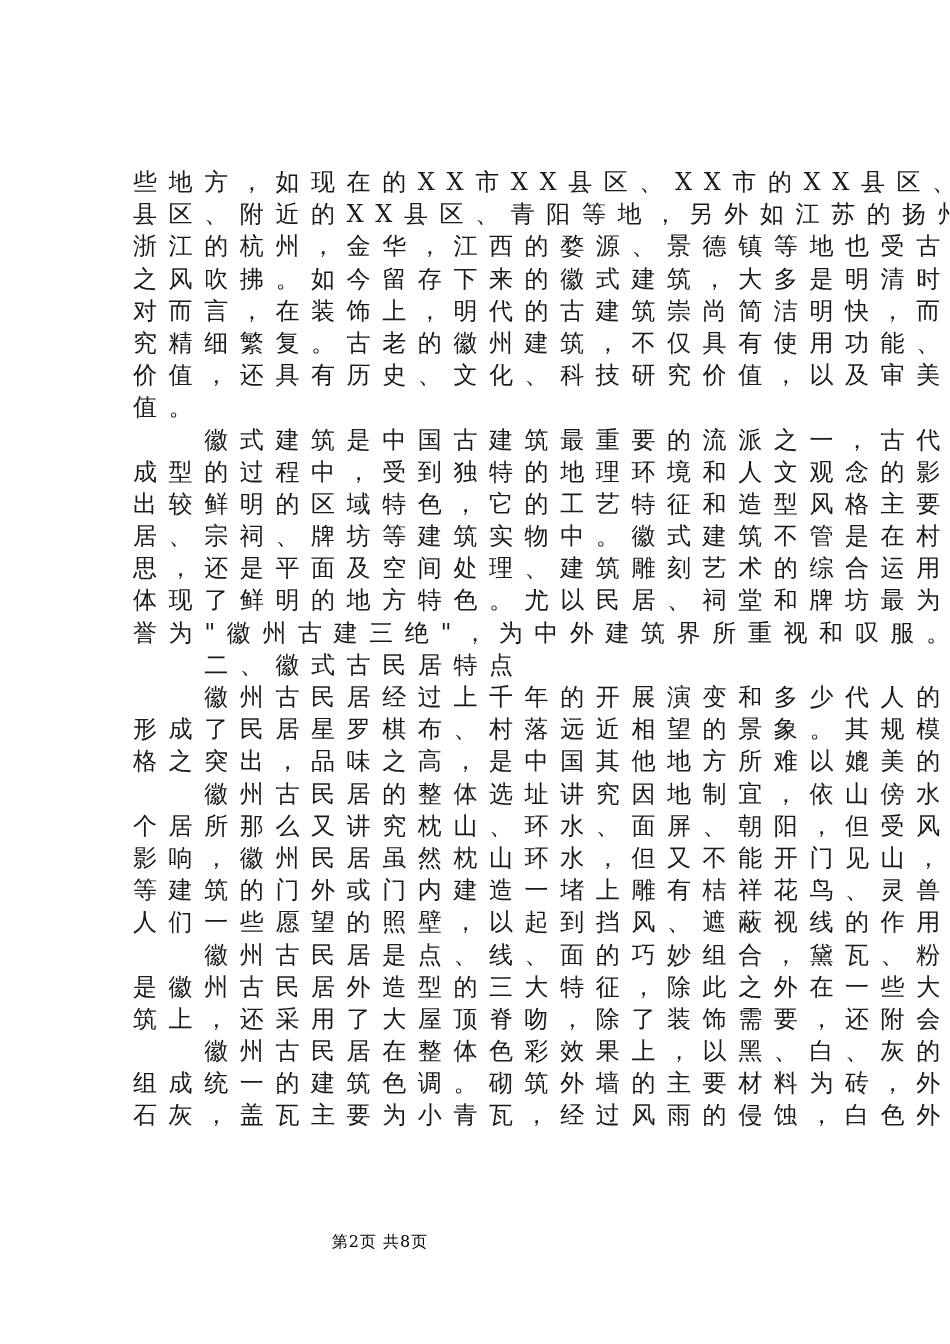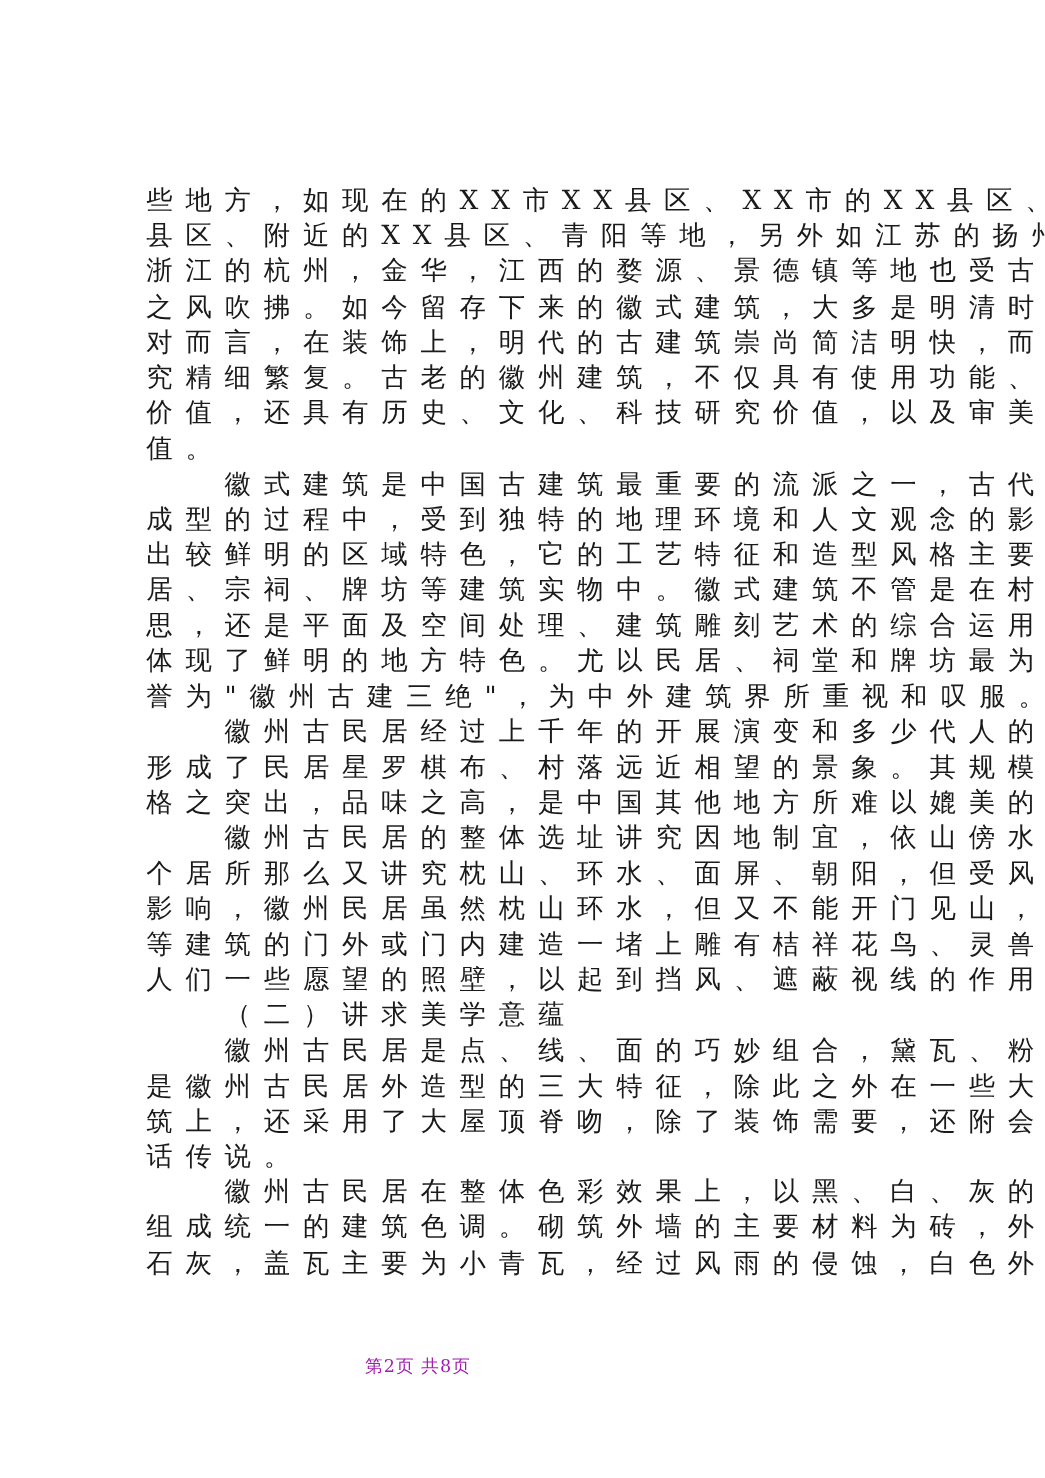--- a/index.html
+++ b/index.html
@@ -3,21 +3,21 @@
 <meta charset="utf-8">
 <style>
   html, body { margin: 0; padding: 0; background: #ffffff; }
   body { width: 950px; height: 1344px; position: relative; overflow: hidden;
          font-family: "DejaVu Serif", "Liberation Serif", serif; color: #1a1a1a; }
   .page { position: absolute; left: 0; top: 0; width: 950px; height: 1344px; background: #fff; }
   .body-text { position: absolute; left: 133px; top: 166px; width: 720px; }
   .line { height: 32.2px; line-height: 32.2px; font-size: 24px; white-space: nowrap;
           letter-spacing: 11.6px; }
   .footer { position: absolute; left: 0; width: 760px; top: 1232px; text-align: center;
-            font-size: 16px; letter-spacing: 1px; color: #a21caf; }
+            font-size: 16px; letter-spacing: 1px; color: #000000; }
 </style>
 </head>
 <body>
 
 <div class="page">
   <div class="body-text" id="body-text">
       <div class="line">些地方，如现在的XX市XX县区、XX市的XX县区、XX市的XX</div>
       <div class="line">县区、附近的XX县区、青阳等地，另外如江苏的扬州，金陵，</div>
       <div class="line">浙江的杭州，金华，江西的婺源、景德镇等地也受古徽州建筑</div>
       <div class="line">之风吹拂。如今留存下来的徽式建筑，大多是明清时期的，相</div>
@@ -25,31 +25,30 @@
       <div class="line">究精细繁复。古老的徽州建筑，不仅具有使用功能、旅游开发</div>
       <div class="line">价值，还具有历史、文化、科技研究价值，以及审美和收藏价</div>
       <div class="line">值。</div>
       <div class="line">　　徽式建筑是中国古建筑最重要的流派之一，古代徽州建筑在</div>
       <div class="line">成型的过程中，受到独特的地理环境和人文观念的影响，显示</div>
       <div class="line">出较鲜明的区域特色，它的工艺特征和造型风格主要体现在民</div>
       <div class="line">居、宗祠、牌坊等建筑实物中。徽式建筑不管是在村镇规划构</div>
       <div class="line">思，还是平面及空间处理、建筑雕刻艺术的综合运用上都充分</div>
       <div class="line">体现了鲜明的地方特色。尤以民居、祠堂和牌坊最为典型，被</div>
       <div class="line">誉为"徽州古建三绝"，为中外建筑界所重视和叹服。</div>
+      <div class="line">　　二、徽式古民居特点</div>
       <div class="line">　　徽州古民居经过上千年的开展演变和多少代人的努力，终于</div>
       <div class="line">形成了民居星罗棋布、村落远近相望的景象。其规模之盛，风</div>
       <div class="line">格之突出，品味之高，是中国其他地方所难以媲美的。</div>
       <div class="line">　　徽州古民居的整体选址讲究因地制宜，依山傍水。具体到各</div>
       <div class="line">个居所那么又讲究枕山、环水、面屏、朝阳，但受风水意识的</div>
       <div class="line">影响，徽州民居虽然枕山环水，但又不能开门见山，故在房屋</div>
       <div class="line">等建筑的门外或门内建造一堵上雕有桔祥花鸟、灵兽等寄托着</div>
       <div class="line">人们一些愿望的照壁，以起到挡风、遮蔽视线的作用。</div>
-      <div class="line">　　（二）讲求美学意蕴</div>
       <div class="line">　　徽州古民居是点、线、面的巧妙组合，黛瓦、粉壁、马头墙</div>
       <div class="line">是徽州古民居外造型的三大特征，除此之外在一些大的民居建</div>
       <div class="line">筑上，还采用了大屋顶脊吻，除了装饰需要，还附会了不少神</div>
-      <div class="line">话传说。</div>
       <div class="line">　　徽州古民居在整体色彩效果上，以黑、白、灰的层次变化，</div>
       <div class="line">组成统一的建筑色调。砌筑外墙的主要材料为砖，外表涂抹白</div>
       <div class="line">石灰，盖瓦主要为小青瓦，经过风雨的侵蚀，白色外墙慢慢变</div>
     </div>
   <div class="footer">第2页 共8页</div>
 </div>
 
 </body></html>

